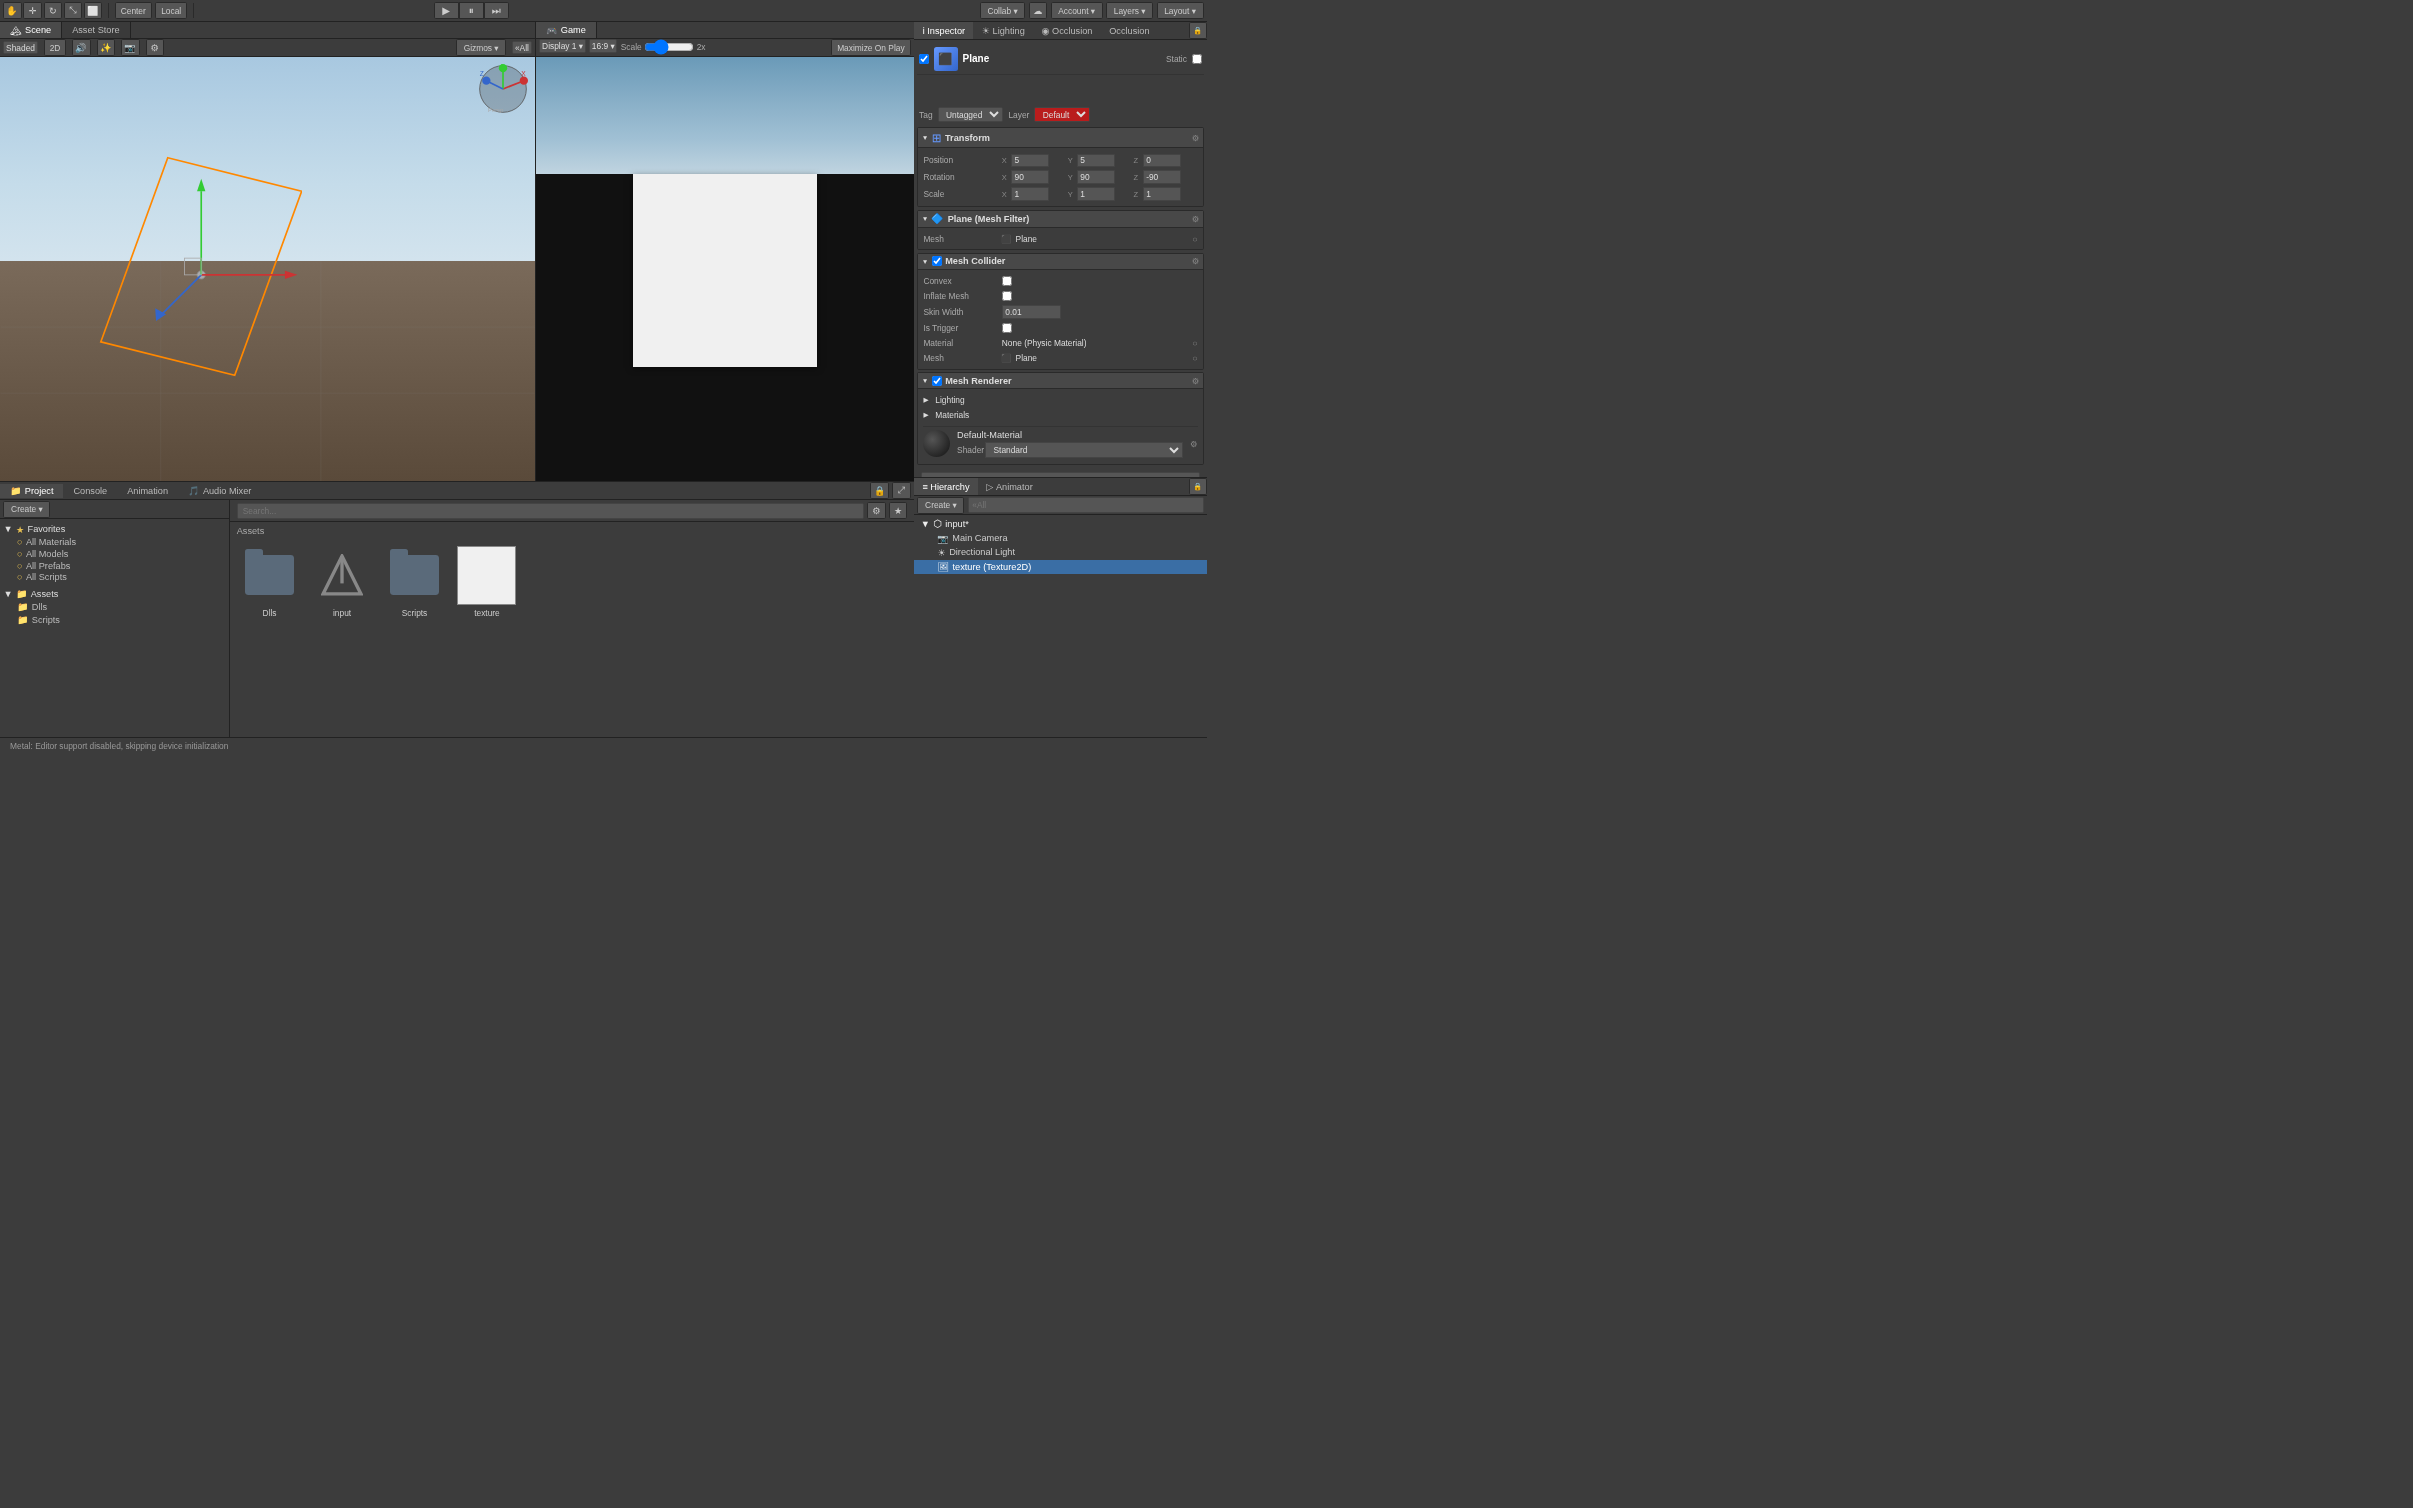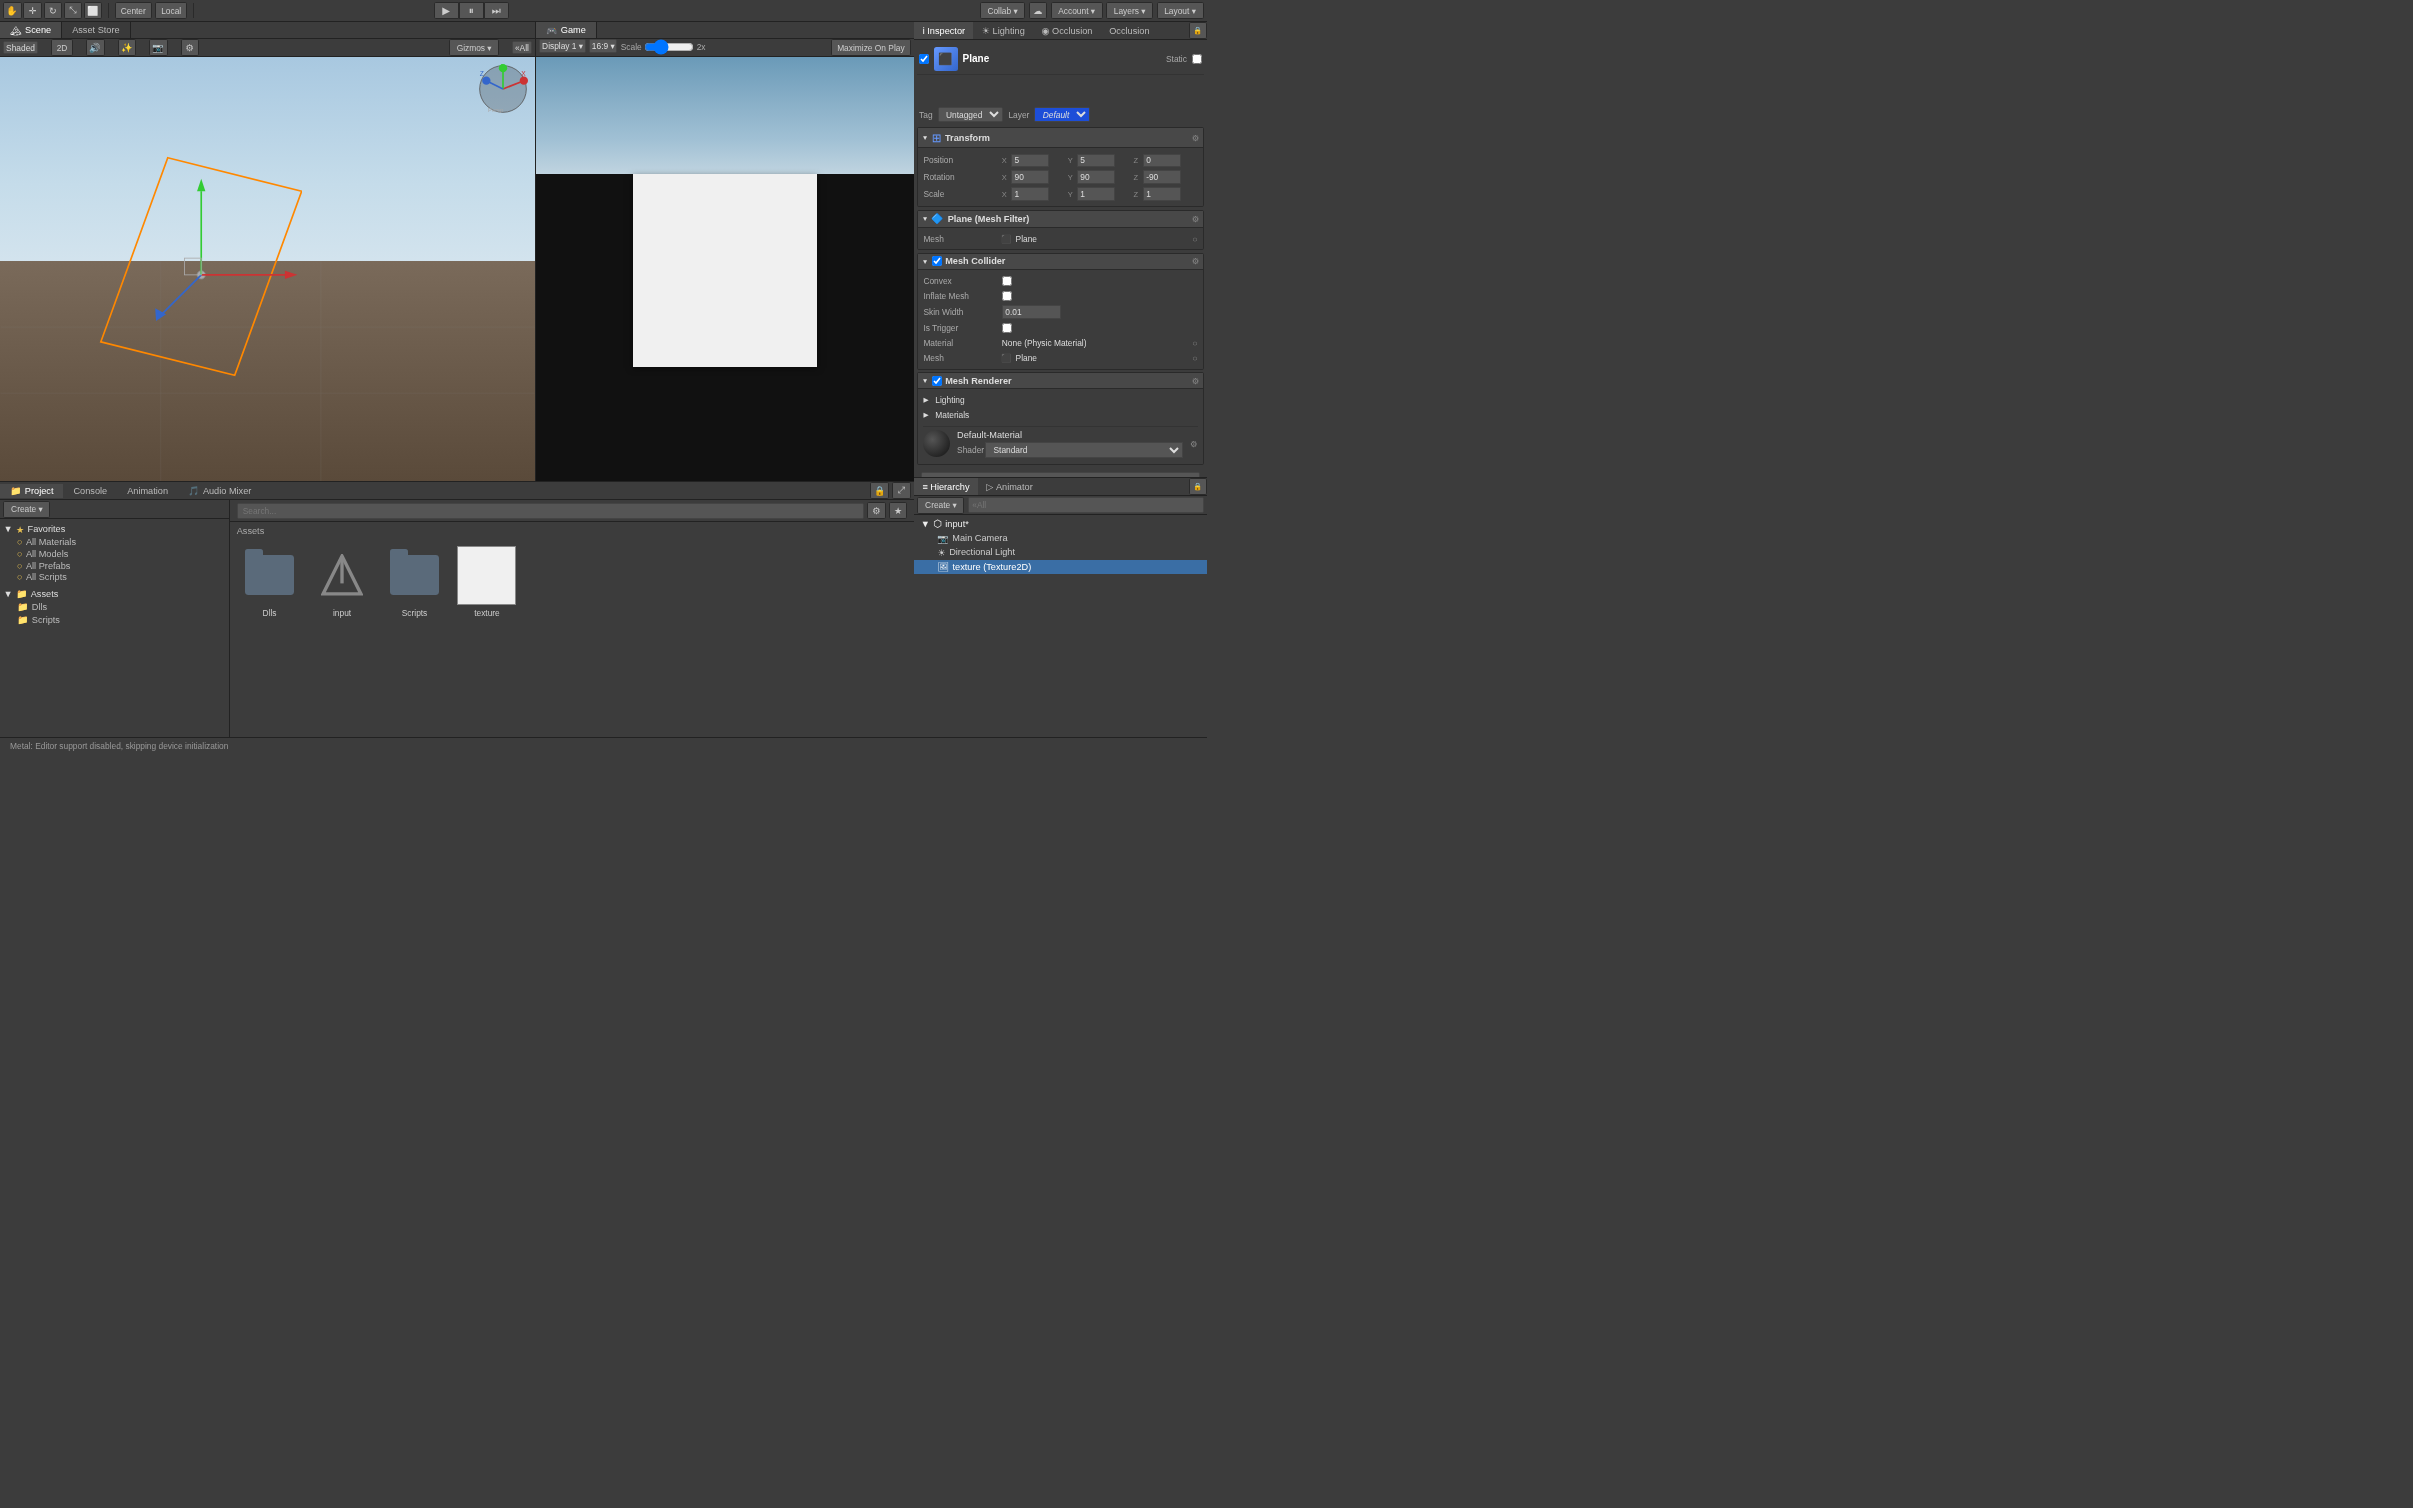--- a/index.html
+++ b/index.html
@@ -105,21 +105,21 @@
     .editor-tab.active {
       background: #4a4a4a;
       color: #fff;
     }
     .scene-toolbar {
       height: 18.4px;
       background: #3c3c3c;
       display: flex;
       align-items: center;
       padding: 0 3.4px;
-      gap: 13px;
+      gap: 6px;
       border-bottom: 0.8px solid #222;
     }
     .game-toolbar {
       height: 18.4px;
       background: #3c3c3c;
       display: flex;
       align-items: flex-start;
       padding: 0 3.4px;
       gap: 3.4px;
       border-bottom: 0.8px solid #222;
@@ -606,21 +606,21 @@
           <span style="font-size:8.4px;color:#aaa;">Static</span>
           <input type="checkbox" style="width: 10px; height: 10px;">
         </div>
 
         <div style="display:flex;align-items:center;gap:5px;padding:1.7px;font-size:8.4px;color:#aaa;margin-bottom:3.4px;margin-top:30px;">
           <span>Tag</span>
           <select class="tag-select" style="background:#555;border:0.8px solid #444;color:#ddd;font-size:8.4px;padding:0.8px 3.4px;border-radius:1.7px;">
             <option>Untagged</option>
           </select>
           <span>Layer</span>
-          <select class="tag-select" style="background:#1d4ed8;border:0.8px solid #444;color:#ddd;font-size:8.4px;padding:0.8px 3.4px;border-radius:1.7px;font-style:italic;">
+          <select class="tag-select" style="background:#b91c1c;border:0.8px solid #444;color:#ddd;font-size:8.4px;padding:0.8px 3.4px;border-radius:1.7px;">
             <option>Default</option>
           </select>
         </div>
 
         <div class="component-section">
           <div class="component-header">
             <span style="font-size:6.7px;">▼</span>
             <span style="color:#6699ff;font-size:11.7px;">⊞</span>
             <span class="component-title">Transform</span>
             <div class="component-icons">

